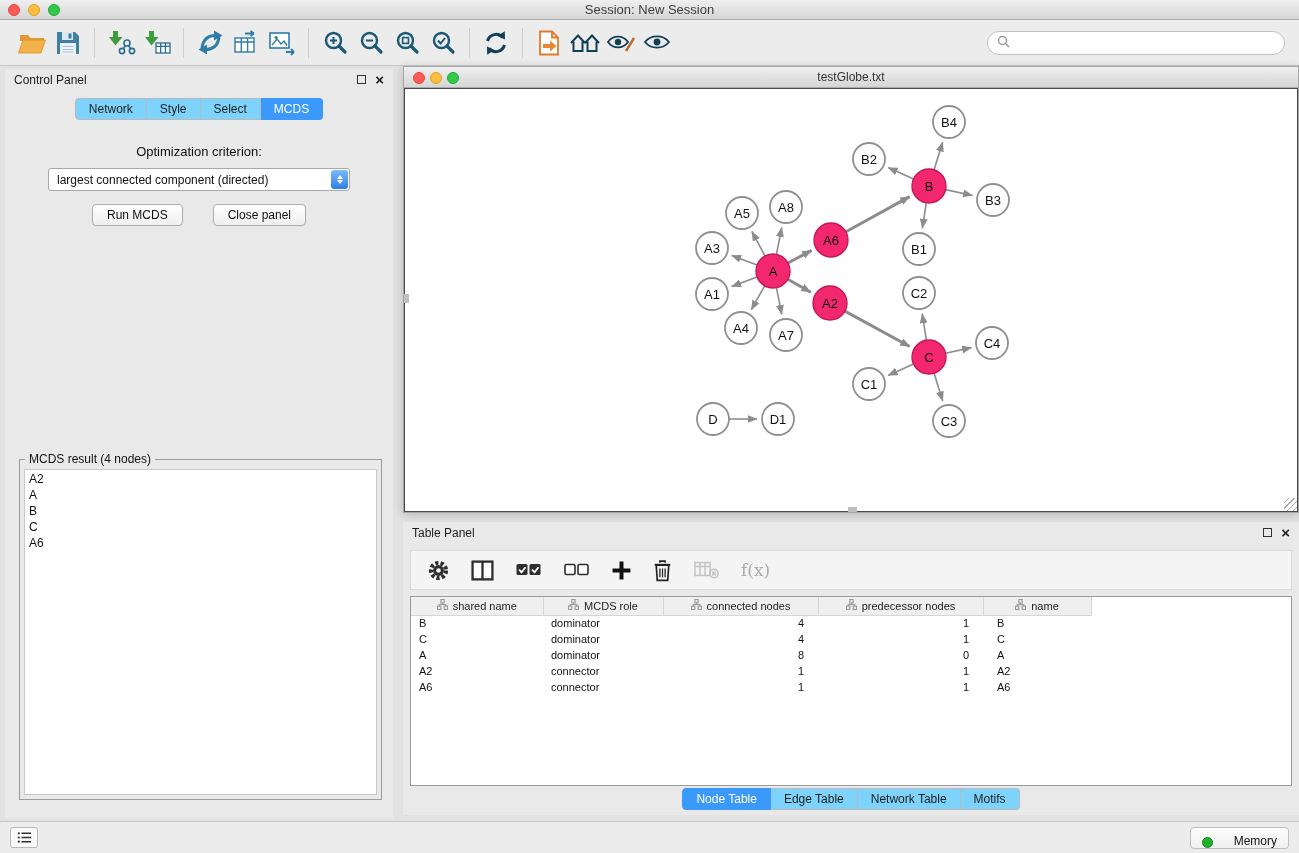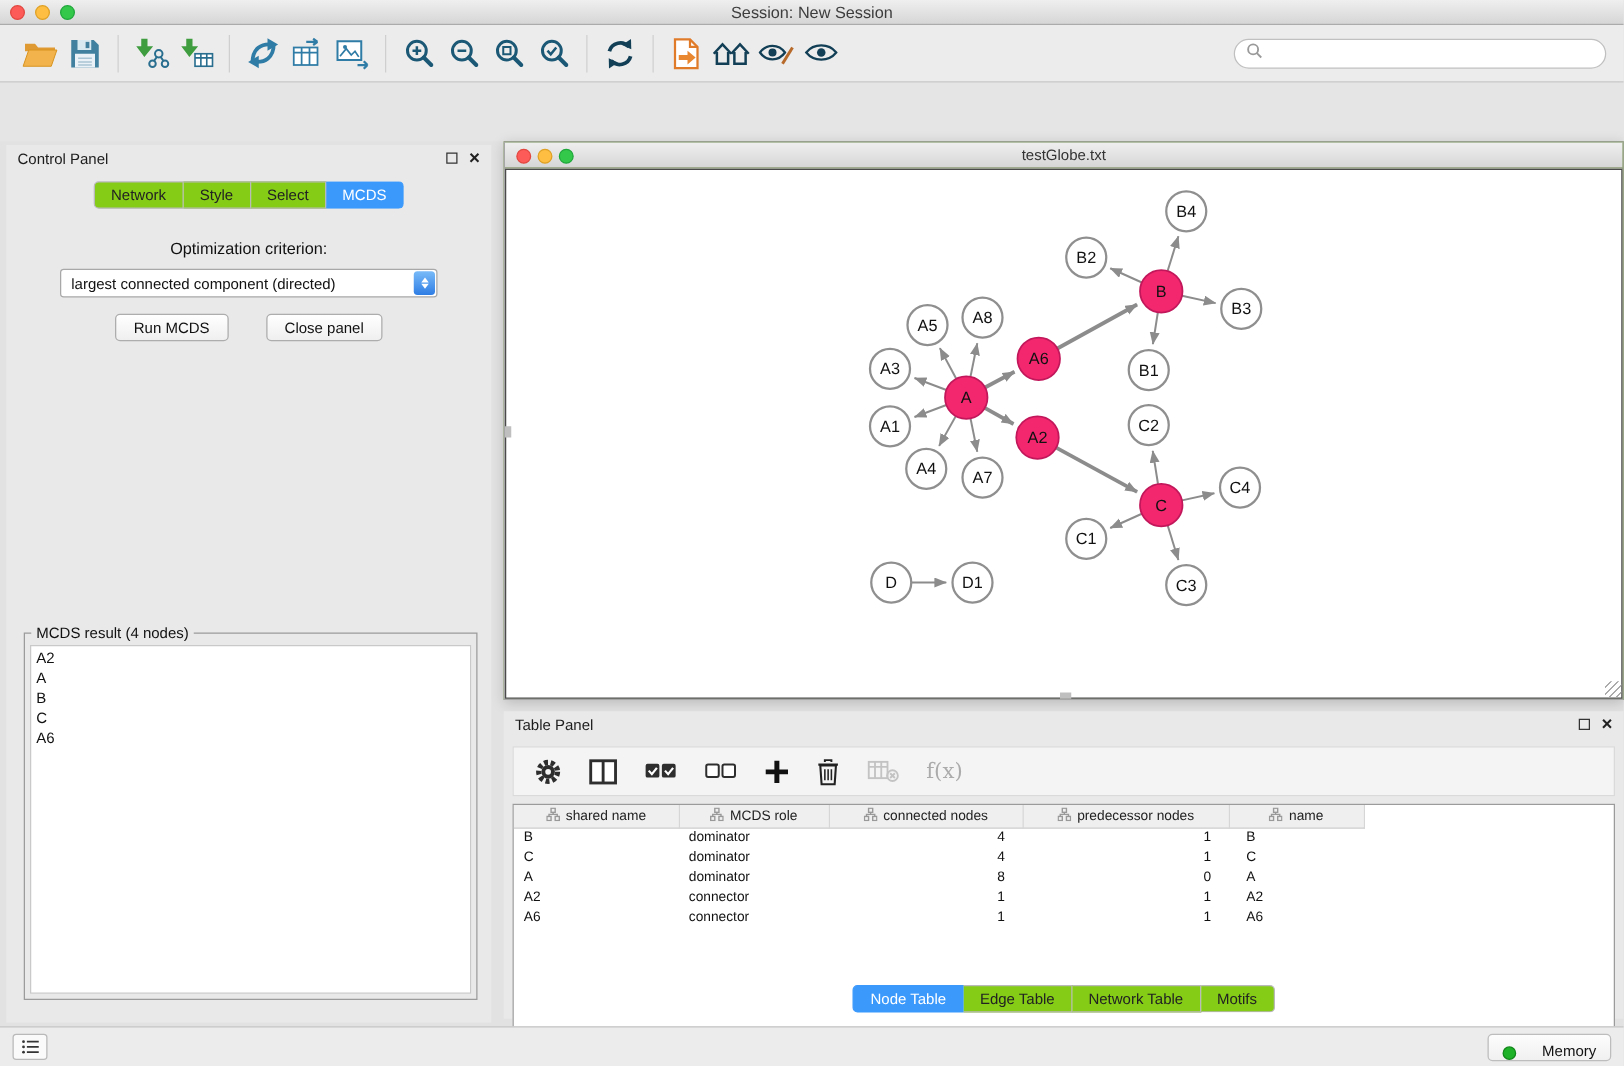--- a/index.html
+++ b/index.html
@@ -20,30 +20,30 @@
   
   .toolbar { position:absolute; left:0; top:20px; right:0; height:46px; background:#ECECEC;
     border-bottom:1px solid #C6C6C6; display:flex; align-items:center; padding:0 14px; }
   .tb-icon { width:36px; height:34px; display:flex; align-items:center; justify-content:center; cursor:pointer; border-radius:4px; }
   .tb-sep { width:1px; height:30px; background:#CFCFCF; margin:0 8px; }
   .search-wrap { margin-left:auto; width:298px; height:24px; background:#fff; border:1px solid #C0C0C0;
     border-radius:12px; display:flex; align-items:center; padding:0 9px; gap:6px; }
   .search-wrap input { border:none; outline:none; flex:1; font-size:12px; background:transparent; }
 
   
-  .workspace { position:absolute; left:0; top:66px; right:0; bottom:32px; background:#E2E2E2;margin-top:47px; }
+  .workspace { position:absolute; left:0; top:66px; right:0; bottom:32px; background:#E2E2E2; }
 
   
   .control-panel { position:absolute; left:5px; top:3px; width:388px; bottom:3px; background:#E9E9E9; }
   .panel-header { height:21px; display:flex; align-items:center; padding:0 9px; font-size:12px; color:#1c1c1c; }
   .panel-header .hdr-icons { margin-left:auto; display:flex; align-items:center; gap:9px; }
   .float-box { width:9px; height:9px; border:1.5px solid #333; display:inline-block; cursor:pointer; }
   .close-x { font-size:15px; font-weight:bold; color:#222; line-height:10px; cursor:pointer; }
   .seg-tabs { display:flex; }
-  .seg-tab { font-size:12px; padding:3px 13px; background:#84cc16; border:1px solid #B9B9B9; border-left-width:0; color:#222; cursor:pointer; white-space:nowrap; }
+  .seg-tab { font-size:12px; padding:3px 13px; background:#7dd3fc; border:1px solid #B9B9B9; border-left-width:0; color:#222; cursor:pointer; white-space:nowrap; }
   .seg-tab:first-child { border-left-width:1px; border-radius:4px 0 0 4px; }
   .seg-tab:last-child { border-radius:0 4px 4px 0; }
   .seg-tab.active { background:#3B99FC; border-color:#3B99FC; color:#fff; }
   .cp-tabs-row { display:flex; justify-content:center; margin-top:8px; }
   .cp-opt-label { margin-top:24px; text-align:center; font-size:13px; color:#111; }
   .cp-select-row { display:flex; justify-content:center; margin-top:9px; }
   .cp-select { width:302px; height:23px; background:#fff; border:1px solid #A8A8A8; border-radius:3px;
     display:flex; align-items:center; font-size:12px; color:#111; padding-left:8px; position:relative; cursor:pointer; }
   .cp-select .stepper { position:absolute; right:1px; top:1px; width:17px; height:19px; border-radius:3px;
     background:linear-gradient(#79BBF9,#2E7DE4); display:flex; flex-direction:column; align-items:center; justify-content:center; gap:1px; }

